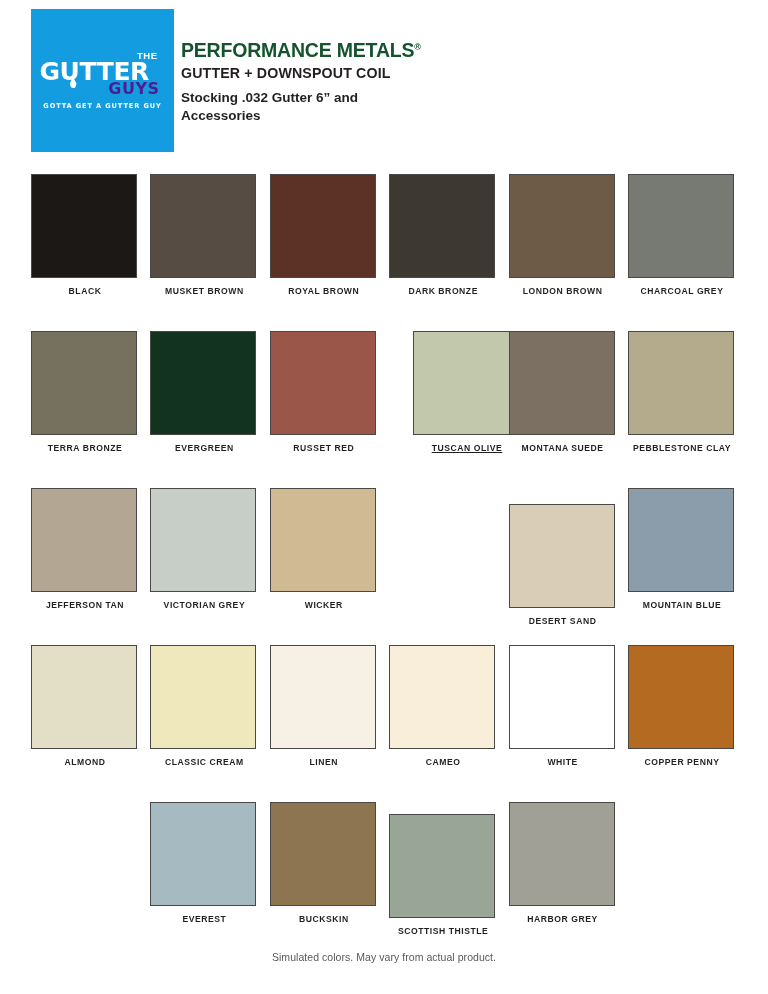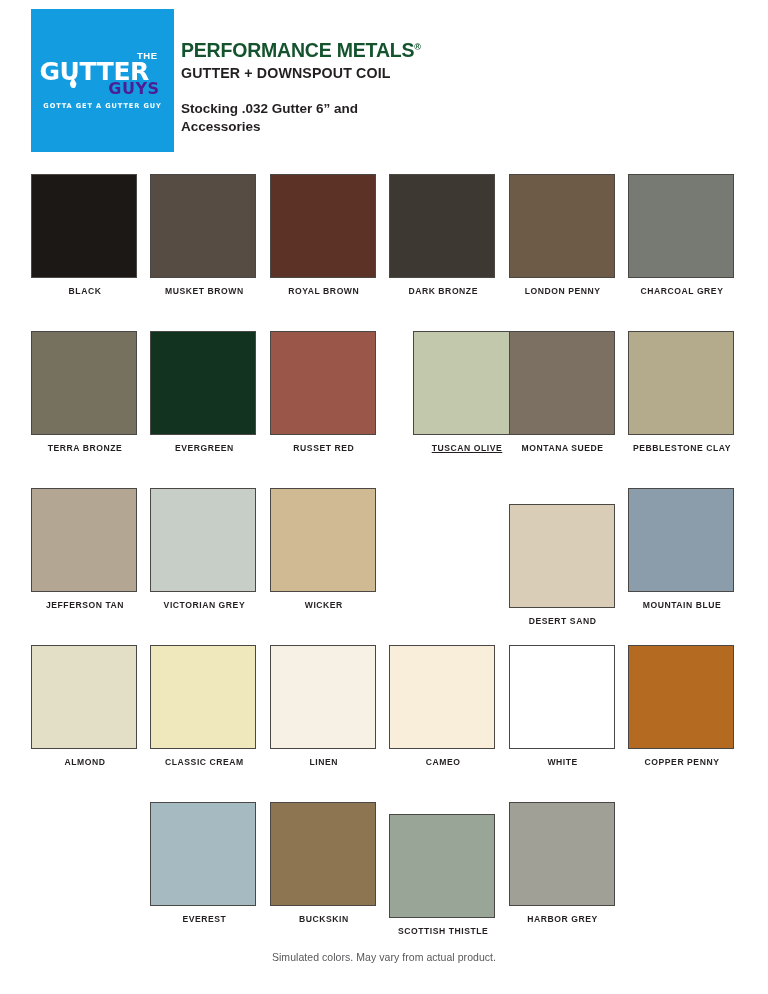--- a/index.html
+++ b/index.html
@@ -127,21 +127,21 @@
     color: #231f20;
     line-height: 1.15;
     margin-top: 3px;
     white-space: nowrap;
   }
   .title-stock {
     font-size: 13.5px;
     font-weight: bold;
     color: #231f20;
     line-height: 1.35;
-    margin-top: 19px;
+    margin-top: 8px;
     width: 250px;
     text-align: justify;
   }
   .title-stock .line2 {
     text-align: left;
   }
 
   
   .grid {
     position: absolute;
@@ -223,21 +223,21 @@
     <div class="swatch-cell" style="left: 150.4px; top: 174px;">
       <div class="swatch-chip" style="background: rgb(86, 76, 68);"></div>
       <div class="swatch-label">MUSKET BROWN</div>
     </div>
     <div class="swatch-cell" style="left: 389.2px; top: 174px;">
       <div class="swatch-chip" style="background: rgb(61, 56, 50);"></div>
       <div class="swatch-label">DARK BRONZE</div>
     </div>
     <div class="swatch-cell" style="left: 508.6px; top: 174px;">
       <div class="swatch-chip" style="background: rgb(109, 91, 72);"></div>
-      <div class="swatch-label">LONDON PENNY</div>
+      <div class="swatch-label">LONDON BROWN</div>
     </div>
     <div class="swatch-cell" style="left: 628px; top: 174px;">
       <div class="swatch-chip" style="background: rgb(118, 122, 114);"></div>
       <div class="swatch-label">CHARCOAL GREY</div>
     </div>
     <div class="swatch-cell" style="left: 31px; top: 331px;">
       <div class="swatch-chip" style="background: rgb(118, 112, 95);"></div>
       <div class="swatch-label">TERRA BRONZE</div>
     </div>
     <div class="swatch-cell" style="left: 150.4px; top: 331px;">

